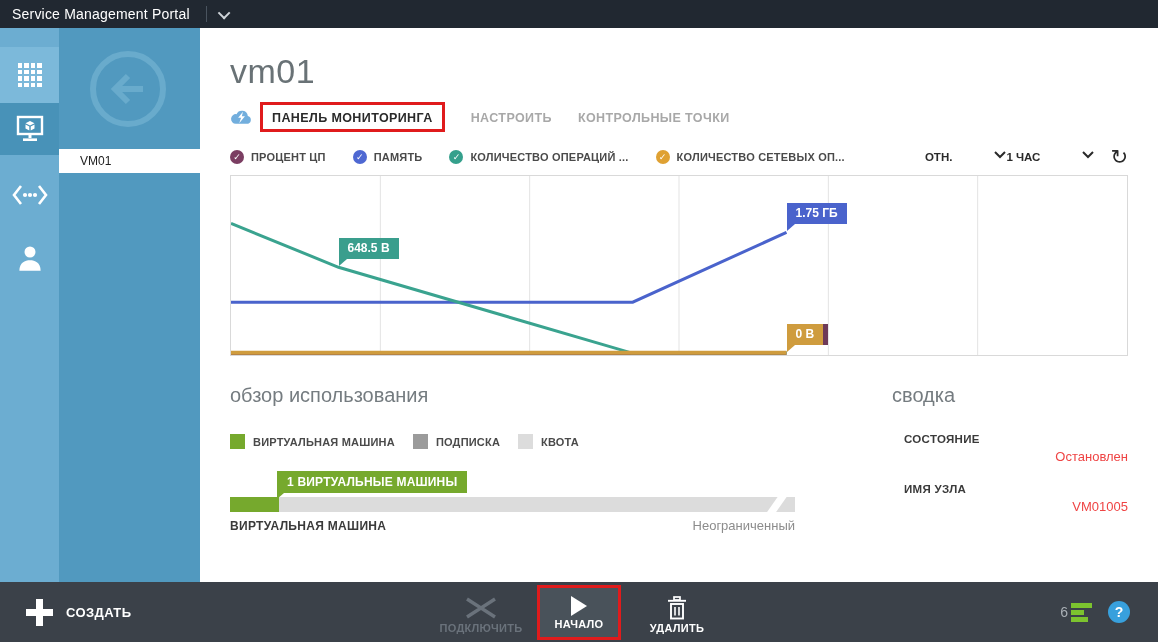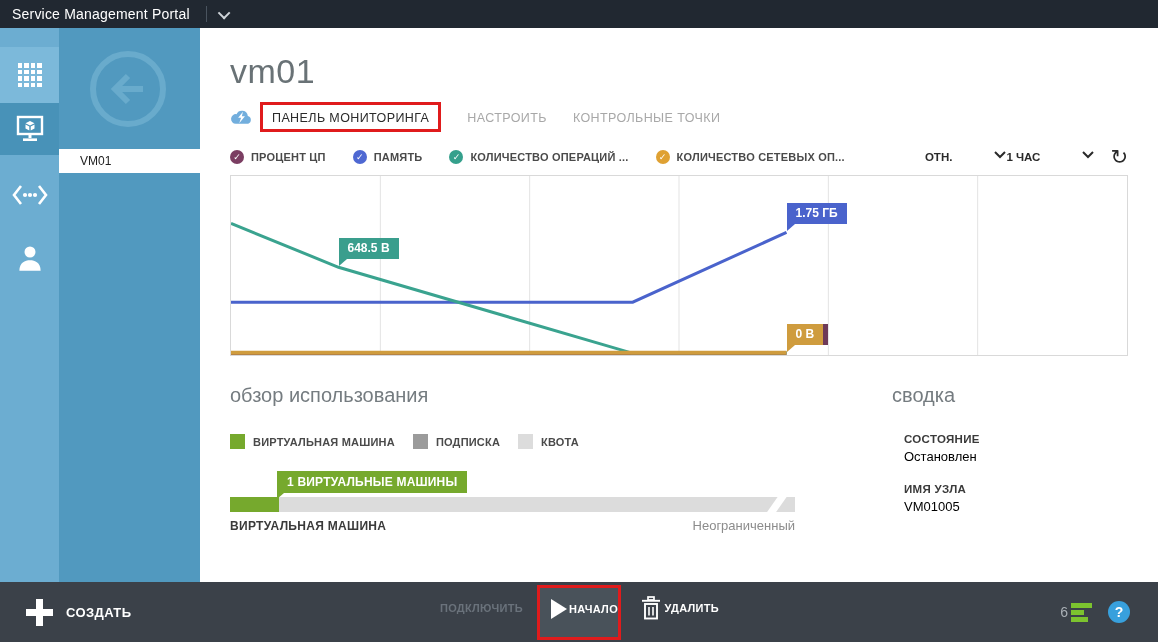--- a/index.html
+++ b/index.html
@@ -28,21 +28,21 @@
 
   .subpanel { width:141px; flex:0 0 141px; background:#5199bf; position:relative; }
   .backbtn { position:absolute; top:20px; left:28px; cursor:pointer; }
   .vmrow { position:absolute; top:121px; left:0; right:0; height:24px; background:#fff; display:flex; align-items:center; padding-left:21px; font-size:12px; color:#222; cursor:pointer; }
 
   
   .main { flex:1; background:#fff; padding:0 30px; overflow:hidden; }
   .page-title { margin-top:24px; font-size:34px; font-weight:300; color:#697276; letter-spacing:.5px; }
 
   .tabsrow { margin-top:11px; display:flex; align-items:center; }
-  .tab { font-size:12.5px; font-weight:400; letter-spacing:.4px; color:#a8a8a8; margin-left:26px; cursor:pointer; white-space:nowrap; }
+  .tab { font-size:12.5px; font-weight:700; letter-spacing:.4px; color:#a8a8a8; margin-left:26px; cursor:pointer; white-space:nowrap; }
   .tab.active { color:#2a2a2a; margin-left:0; }
   .hl-box { border:3px solid #e01b1c; padding:3px 9px; margin-left:7px; display:inline-block; }
 
   .legendrow { margin-top:14px; display:flex; align-items:center; }
   .legend-item { display:flex; align-items:center; gap:7px; margin-right:27px; cursor:pointer; }
   .lg-circle { width:14px; height:14px; border-radius:50%; color:#fff; font-size:9px; display:flex; align-items:center; justify-content:center; font-weight:700; }
   .legend-item span.lbl { font-size:11px; font-weight:700; letter-spacing:.2px; color:#4a4a4a; white-space:nowrap; }
   .controls { margin-left:auto; display:flex; align-items:center; font-size:11.5px; font-weight:700; color:#2a2a2a; }
   .dd { display:flex; align-items:flex-start; cursor:pointer; }
   .dd .gap { width:42px; }
@@ -69,29 +69,29 @@
   .vm-badge { position:relative; display:inline-block; margin:22px 0 0 47px; background:#76a92d; color:#fff; font-size:12px; font-weight:700; padding:4px 10px; letter-spacing:.2px; }
   .vm-badge::after { content:''; position:absolute; left:0; top:100%; border-top:6px solid #76a92d; border-right:7px solid transparent; }
   .usage-bar { position:relative; margin-top:4px; height:15px; background:#dcdcdc; overflow:hidden; }
   .usage-fill { position:absolute; left:0; top:0; bottom:0; background:#76a92d; }
   .usage-slash { position:absolute; right:14px; top:-3px; width:9px; height:22px; background:#fff; transform:skewX(-35deg); }
   .usage-labels { display:flex; justify-content:space-between; margin-top:6px; align-items:baseline; }
   .usage-name { font-size:12px; font-weight:700; color:#3a3a3a; letter-spacing:.3px; }
   .usage-limit { font-size:13px; color:#8c8c8c; }
   .sum-field { margin-top:19px;margin-left:12px; }
   .sum-label { font-size:11.5px; font-weight:700; color:#3a3a3a; letter-spacing:.3px; }
-  .sum-value { font-size:13px; color:#000000; margin-top:4px; }
+  .sum-value { font-size:13px; color:#ef4444; margin-top:4px;text-align:right; }
   .sec-right .sum-field:first-of-type { margin-top:26px; }
 
   
   .bottombar { height:60px; background:#3b4149; position:relative; display:flex; align-items:center; color:#fff; }
   .bb-create { display:flex; align-items:center; gap:13px; margin-left:26px; cursor:pointer; }
   .bb-create .lbl { font-size:13px; font-weight:700; letter-spacing:.4px; }
   .bb-center { position:absolute; left:50%; top:0; bottom:0; transform:translateX(-50%); display:flex; align-items:stretch; gap:14px; }
-  .action { width:84px; display:flex; flex-direction:row; align-items:center; justify-content:flex-end; padding-bottom:8px; gap:2px; cursor:pointer; }
+  .action { width:84px; display:flex; flex-direction:column; align-items:center; justify-content:flex-end; padding-bottom:8px; gap:2px; cursor:pointer; }
   .action .lbl { font-size:11px; font-weight:700; letter-spacing:.3px; }
   .action.disabled { color:#6a727b; cursor:default; }
   .action-start { background:#49525a; border:3px solid #e01b1c; margin:3px 0 2px; padding-bottom:7px; }
   .play { width:0; height:0; border-top:10px solid transparent; border-bottom:10px solid transparent; border-left:16px solid #fff; }
   .bb-right { margin-left:auto; display:flex; align-items:center; margin-right:28px; gap:16px; }
   .notif { display:flex; align-items:center; gap:3px; cursor:pointer; }
   .notif .num { font-size:14px; color:#aab0b6; }
   .bars { display:flex; flex-direction:column; gap:2px; }
   .bars div { height:5px; background:#7cc32f; }
   .help { width:22px; height:22px; border-radius:50%; background:#38a0dd; color:#fff; font-size:14px; font-weight:700; display:flex; align-items:center; justify-content:center; cursor:pointer; }

